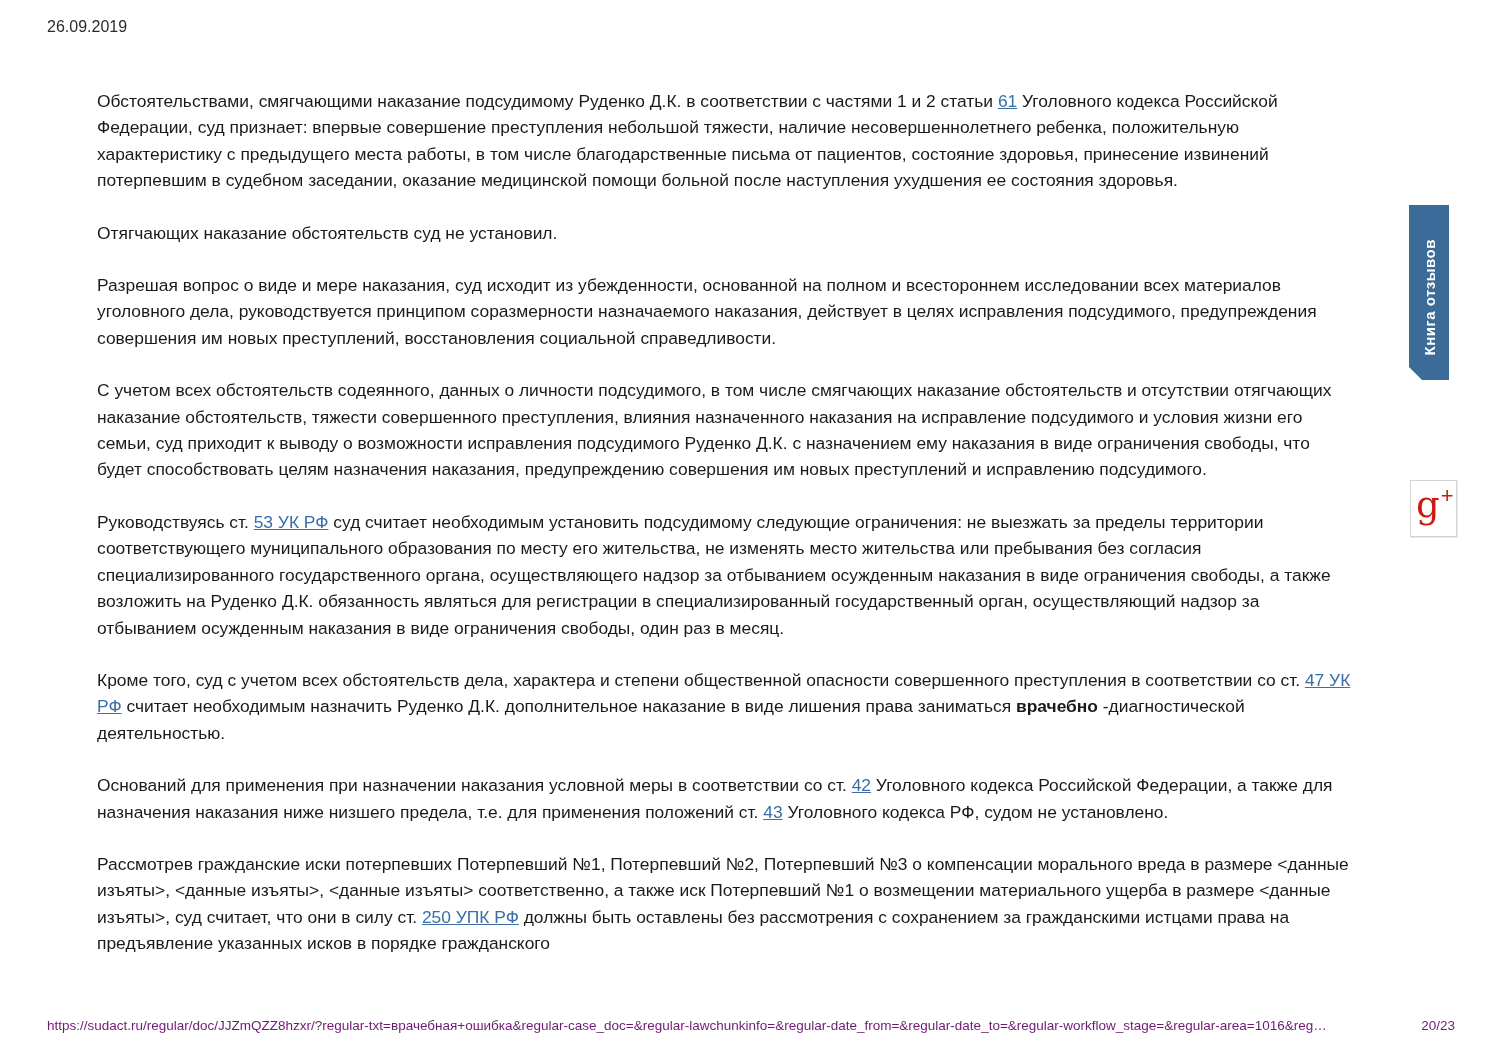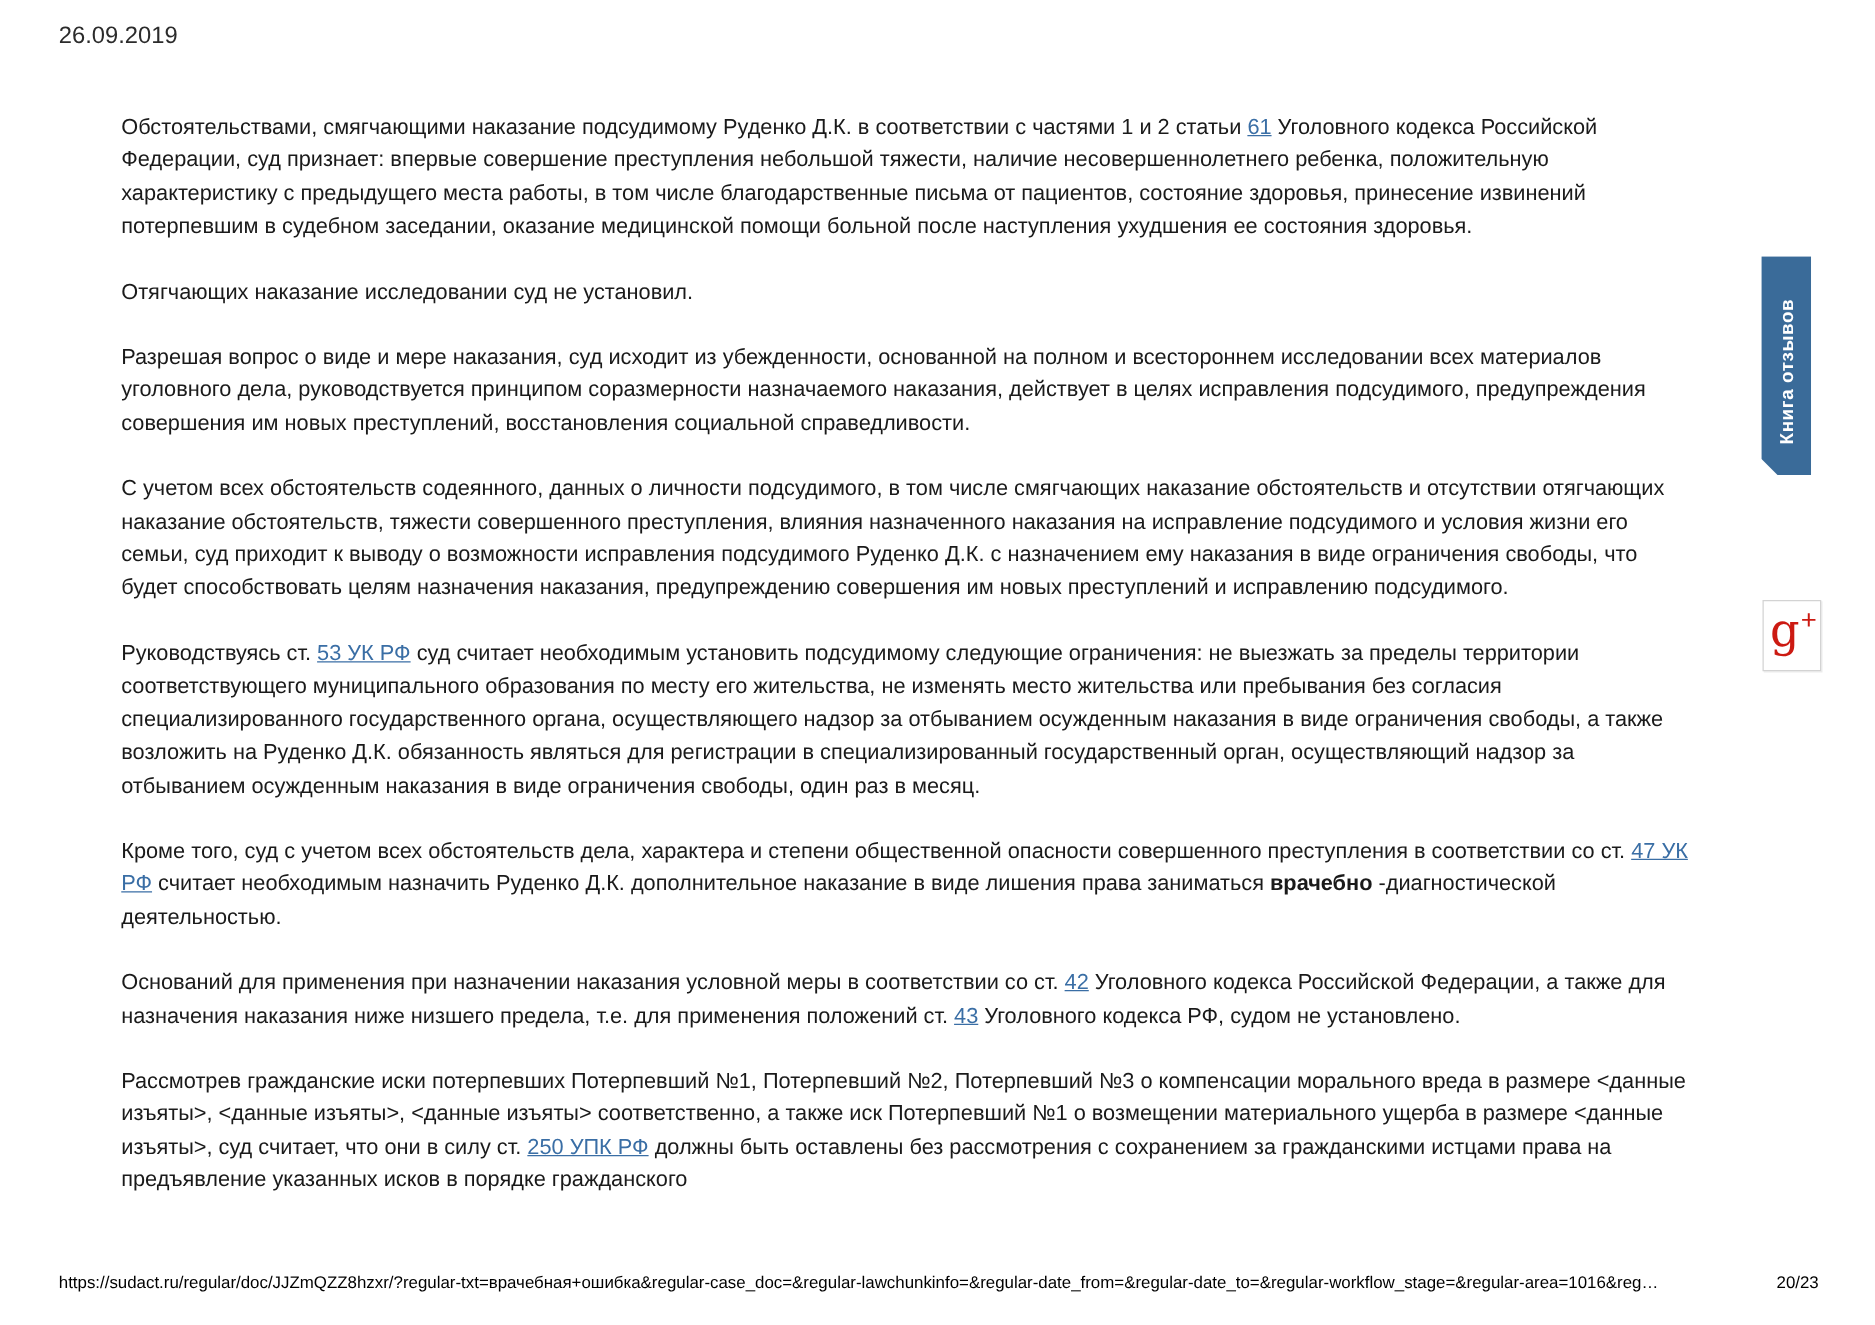--- a/index.html
+++ b/index.html
@@ -4,21 +4,21 @@
 <style>
   :root{
     --ribbon-blue:#3a6b99;
     --link-blue:#3a6ea5;
     --gplus-red:#cc1a12;
   }
   *{margin:0;padding:0;box-sizing:border-box;}
   html,body{width:1500px;height:1060px;background:#ffffff;overflow:hidden;}
   body{font-family:"Liberation Sans","DejaVu Sans",sans-serif;color:#1a1a1a;position:relative;}
 
-  .print-header{position:absolute;top:18px;left:0;width:1500px;height:20px;font-size:19px;color:#2b2b2b;}
+  .print-header{position:absolute;top:18px;left:0;width:1500px;height:20px;font-size:16px;color:#2b2b2b;}
   .ph-date{position:absolute;left:47px;top:0;}
   .ph-title{display:block;width:100%;text-align:center;}
 
   .doc{position:absolute;top:53px;left:97px;width:1256px;margin-top:35px;}
   .para{font-size:17.4px;line-height:26.4px;margin-bottom:26px;color:#1a1a1a;text-align:left;}
   .para:last-child{margin-bottom:0;}
   .doc-link{color:var(--link-blue);text-decoration:underline;cursor:pointer;}
   .bold{font-weight:bold;}
 
   .ribbon{
@@ -38,39 +38,39 @@
     position:absolute;left:1410px;top:480px;width:47px;height:57px;
     background:#ffffff;border:1px solid #d3d3d3;cursor:pointer;
     box-shadow:1px 1px 0 rgba(0,0,0,.08);
   }
   .gplus-icon{position:absolute;left:5px;top:2px;color:var(--gplus-red);font-family:"DejaVu Serif","Liberation Serif",serif;}
   .gplus-icon .g{font-size:37px;line-height:40px;}
   .gplus-icon .plus{font-size:22px;vertical-align:14px;margin-left:1px;font-family:"Liberation Sans",sans-serif;}
 
   .print-footer{
     position:absolute;left:0;top:1018px;width:1500px;height:20px;
-    font-size:13.5px;color:#000000;
+    font-size:13.5px;color:#701a75;
     display:flex;justify-content:space-between;
     padding:0 45px 0 47px;
   }
   .pf-url{white-space:nowrap;overflow:hidden;max-width:1330px;}
   .pf-page{white-space:nowrap;text-align:center;}
 </style>
 </head>
 <body>
 
 <div class="page">
 
   <header class="print-header">
     <span class="ph-date">26.09.2019</span>
   </header>
 
   <main class="doc">
       <p class="para"><span>Обстоятельствами, смягчающими наказание подсудимому Руденко Д.К. в соответствии с частями 1 и 2 статьи </span><a href="#" class="doc-link">61</a><span> Уголовного кодекса Российской Федерации, суд признает: впервые совершение преступления небольшой тяжести, наличие несовершеннолетнего ребенка, положительную характеристику с предыдущего места работы, в том числе благодарственные письма от пациентов, состояние здоровья, принесение извинений потерпевшим в судебном заседании, оказание медицинской помощи больной после наступления ухудшения ее состояния здоровья.</span></p>
-      <p class="para"><span>Отягчающих наказание исследовании суд не установил.</span></p>
+      <p class="para"><span>Отягчающих наказание обстоятельств суд не установил.</span></p>
       <p class="para"><span>Разрешая вопрос о виде и мере наказания, суд исходит из убежденности, основанной на полном и всестороннем исследовании всех материалов уголовного дела, руководствуется принципом соразмерности назначаемого наказания, действует в целях исправления подсудимого, предупреждения совершения им новых преступлений, восстановления социальной справедливости.</span></p>
       <p class="para"><span>С учетом всех обстоятельств содеянного, данных о личности подсудимого, в том числе смягчающих наказание обстоятельств и отсутствии отягчающих наказание обстоятельств, тяжести совершенного преступления, влияния назначенного наказания на исправление подсудимого и условия жизни его семьи, суд приходит к выводу о возможности исправления подсудимого Руденко Д.К. с назначением ему наказания в виде ограничения свободы, что будет способствовать целям назначения наказания, предупреждению совершения им новых преступлений и исправлению подсудимого.</span></p>
       <p class="para"><span>Руководствуясь ст. </span><a href="#" class="doc-link">53 УК РФ</a><span> суд считает необходимым установить подсудимому следующие ограничения: не выезжать за пределы территории соответствующего муниципального образования по месту его жительства, не изменять место жительства или пребывания без согласия специализированного государственного органа, осуществляющего надзор за отбыванием осужденным наказания в виде ограничения свободы, а также возложить на Руденко Д.К. обязанность являться для регистрации в специализированный государственный орган, осуществляющий надзор за отбыванием осужденным наказания в виде ограничения свободы, один раз в месяц.</span></p>
       <p class="para"><span>Кроме того, суд с учетом всех обстоятельств дела, характера и степени общественной опасности совершенного преступления в соответствии со ст. </span><a href="#" class="doc-link">47 УК РФ</a><span> считает необходимым назначить Руденко Д.К. дополнительное наказание в виде лишения права заниматься </span><span class="bold">врачебно</span><span> -диагностической деятельностью.</span></p>
       <p class="para"><span>Оснований для применения при назначении наказания условной меры в соответствии со ст. </span><a href="#" class="doc-link">42</a><span> Уголовного кодекса Российской Федерации, а также для назначения наказания ниже низшего предела, т.е. для применения положений ст. </span><a href="#" class="doc-link">43</a><span> Уголовного кодекса РФ, судом не установлено.</span></p>
       <p class="para"><span>Рассмотрев гражданские иски потерпевших Потерпевший №1, Потерпевший №2, Потерпевший №3 о компенсации морального вреда в размере &lt;данные изъяты&gt;, &lt;данные изъяты&gt;, &lt;данные изъяты&gt; соответственно, а также иск Потерпевший №1 о возмещении материального ущерба в размере &lt;данные изъяты&gt;, суд считает, что они в силу ст. </span><a href="#" class="doc-link">250 УПК РФ</a><span> должны быть оставлены без рассмотрения с сохранением за гражданскими истцами права на предъявление указанных исков в порядке гражданского</span></p>
     </main>
 
   <div class="ribbon">
     <span class="ribbon-label">Книга отзывов</span>

